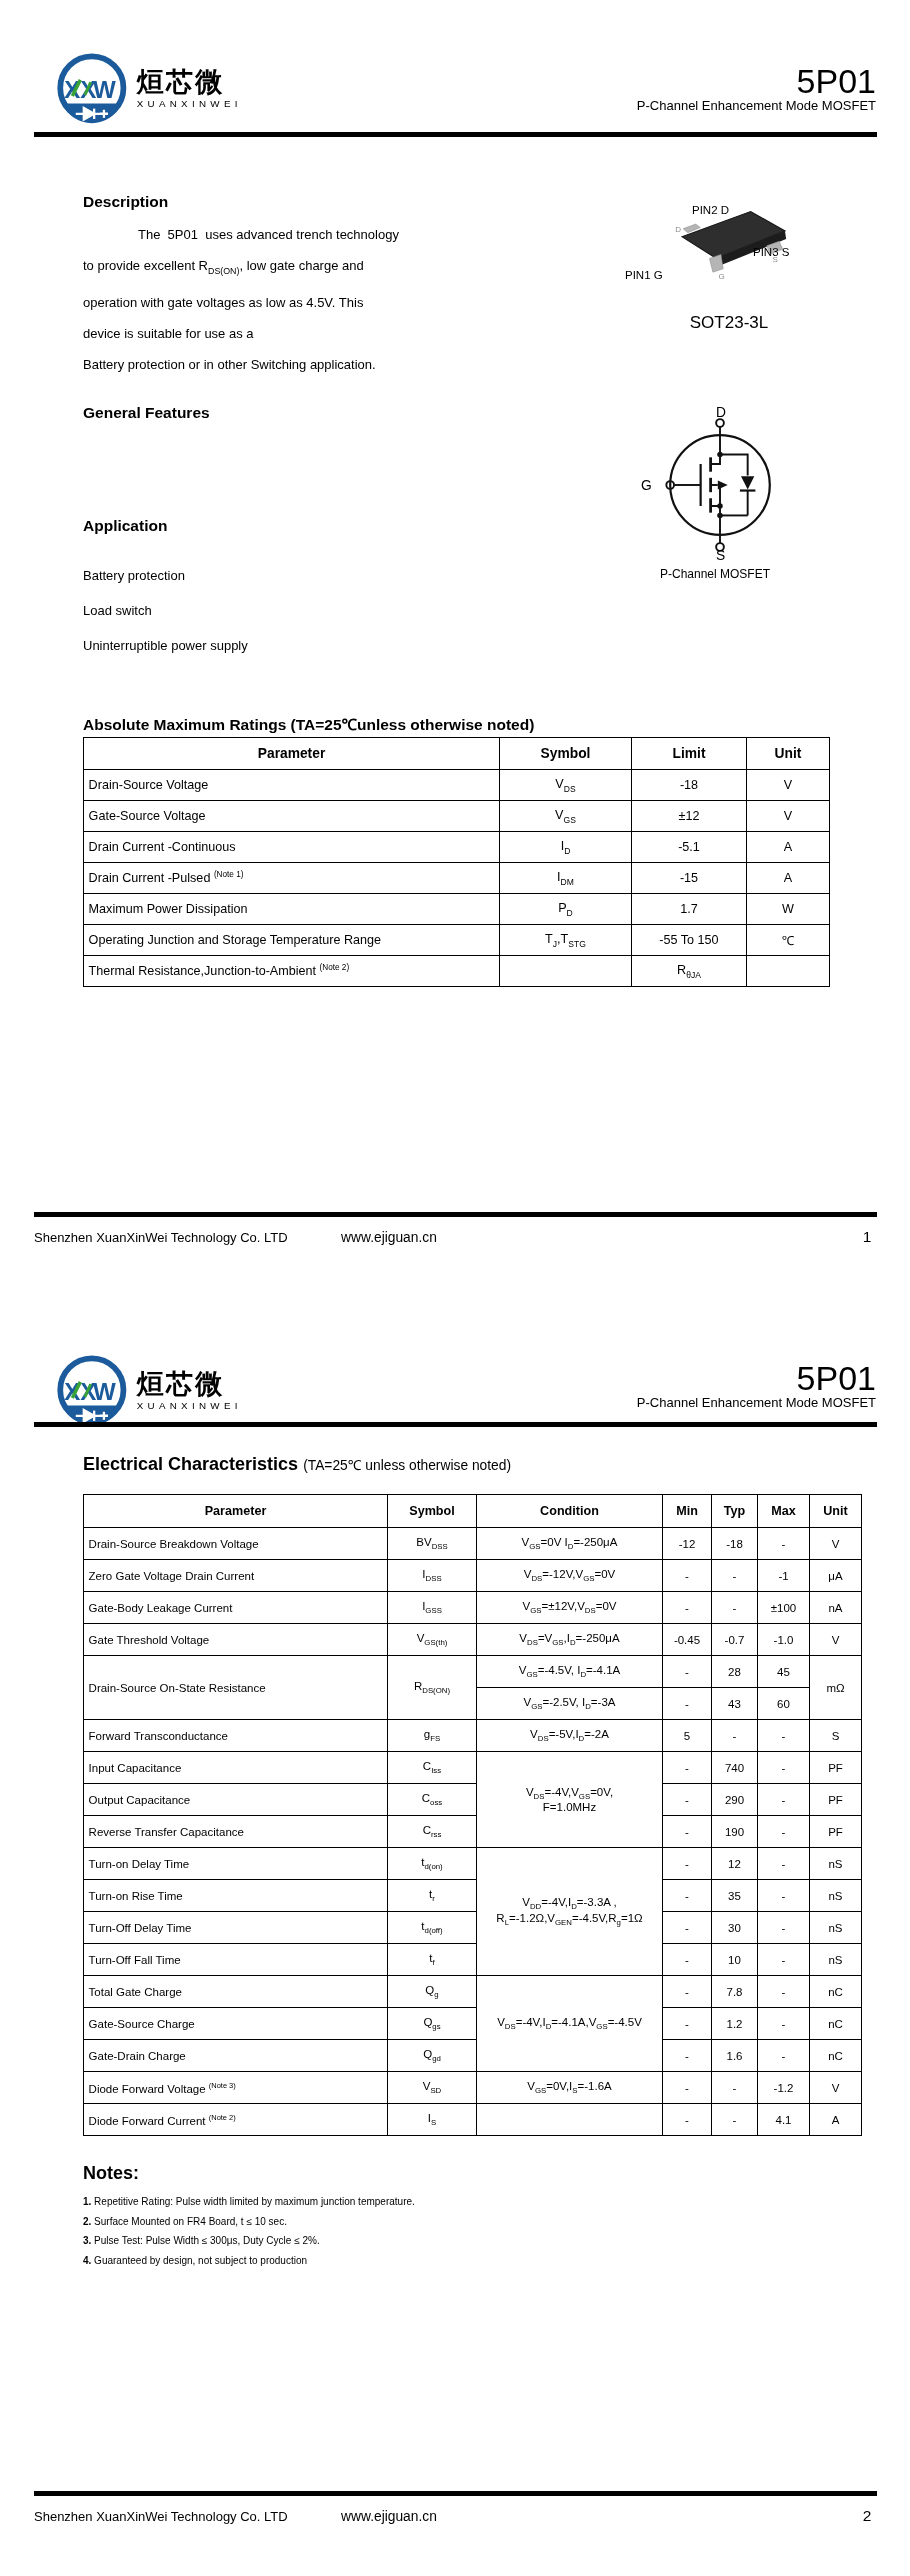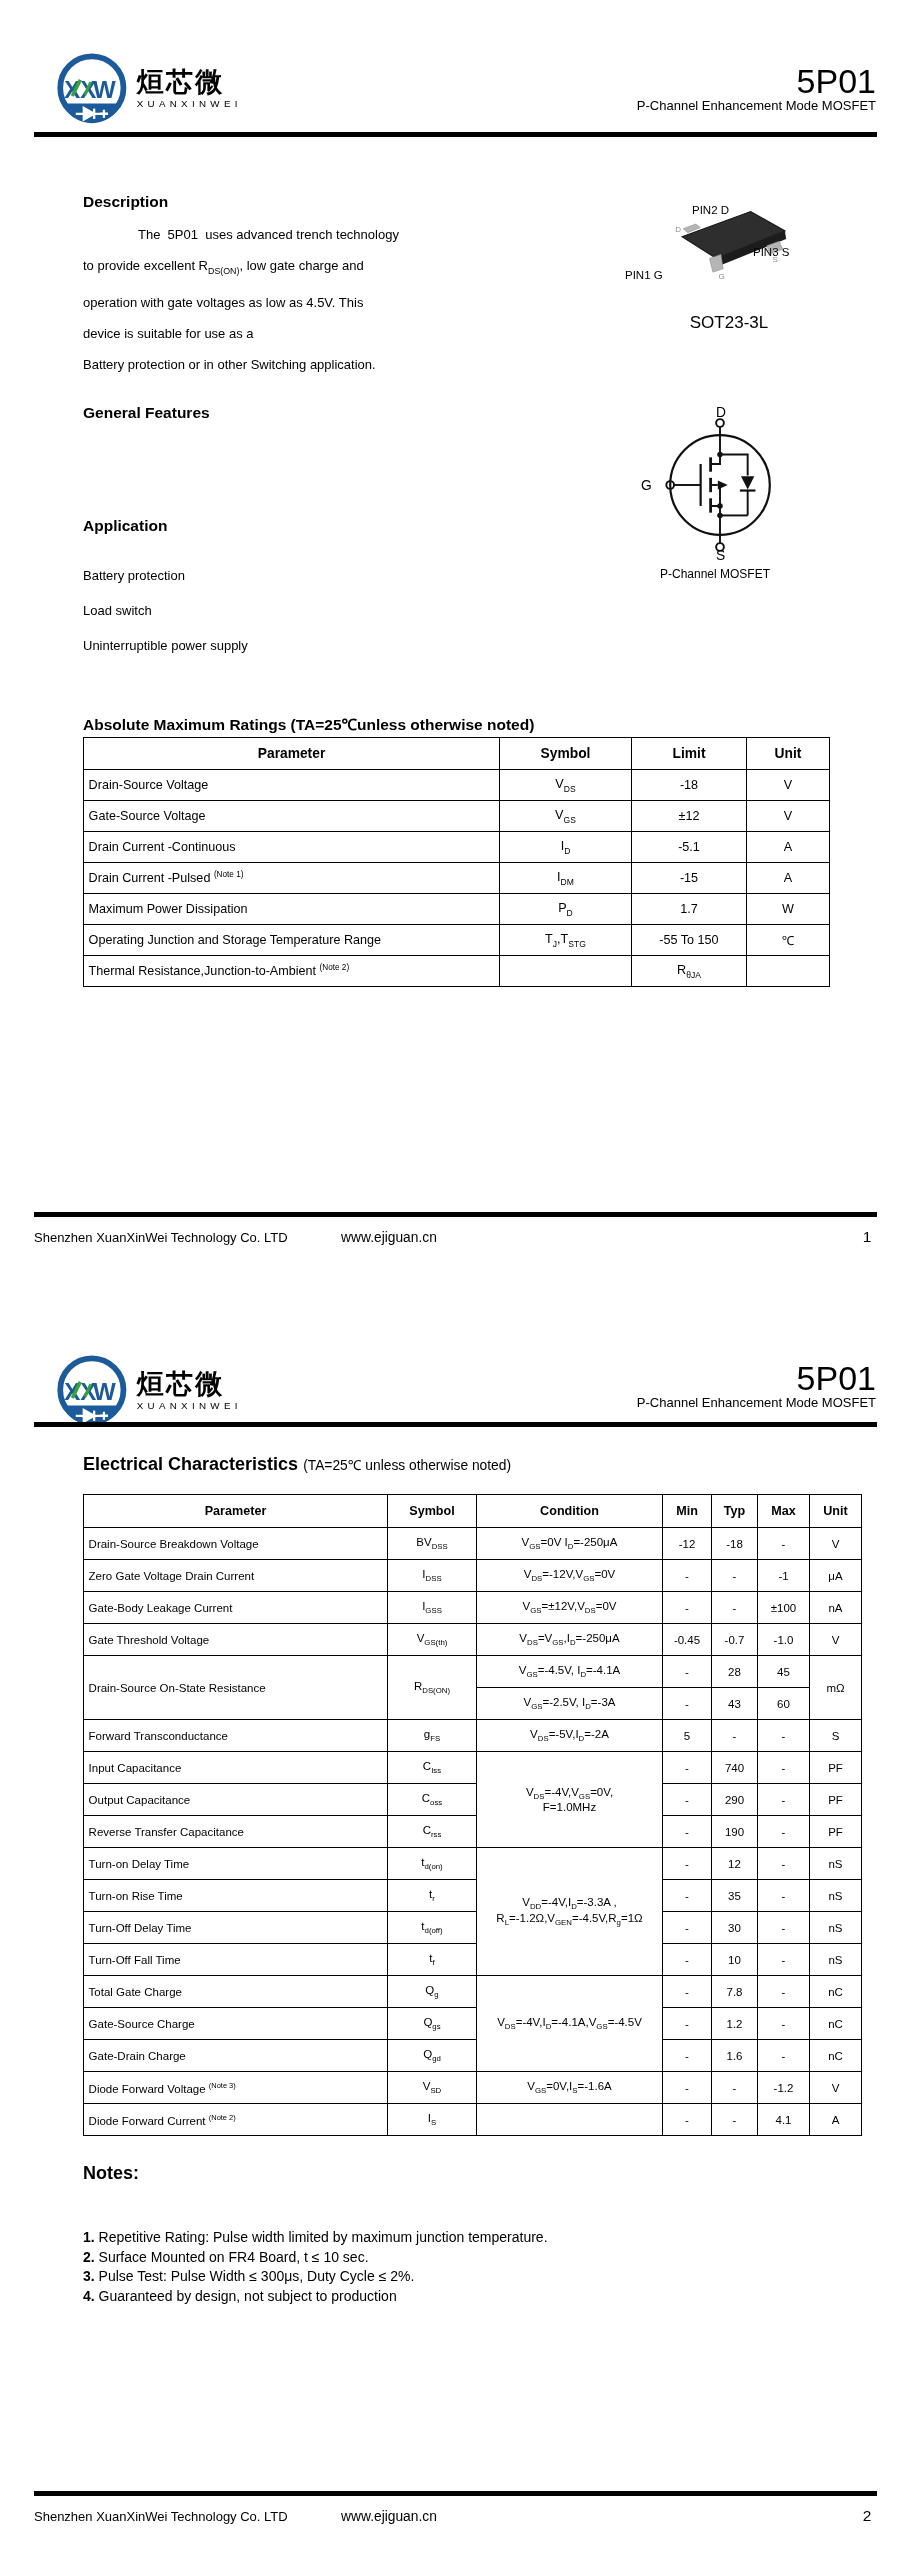--- a/index.html
+++ b/index.html
@@ -33,21 +33,21 @@
   
   table{border-collapse:collapse;table-layout:fixed;}
   th,td{border:1.7px solid #000;box-sizing:border-box;padding:1.1px 4.6px;overflow:hidden;}
   #absmax-table th{height:32px;font-size:13.8px;font-weight:bold;}
   #absmax-table td{height:31px;font-size:12.6px;}
   #elec-table th{height:33px;font-size:12.6px;font-weight:bold;}
   #elec-table td{height:32px;font-size:11.5px;}
   .cl{text-align:left;}
   .cc{text-align:center;}
   
-  .notes-list{font-size:14px;line-height:19.5px;margin-top:36px;}
+  .notes-list{font-size:10px;line-height:19.5px;}
   
   .footer-row{display:flex;align-items:baseline;}
   .f-company{font-size:13px;width:307px;}
   .f-web{font-size:13.8px;}
   .f-page{font-size:15.5px;margin-left:auto;padding-right:5.7px;}
   .svgfig{display:block;}
 </style>
 </head>
 <body>
 

